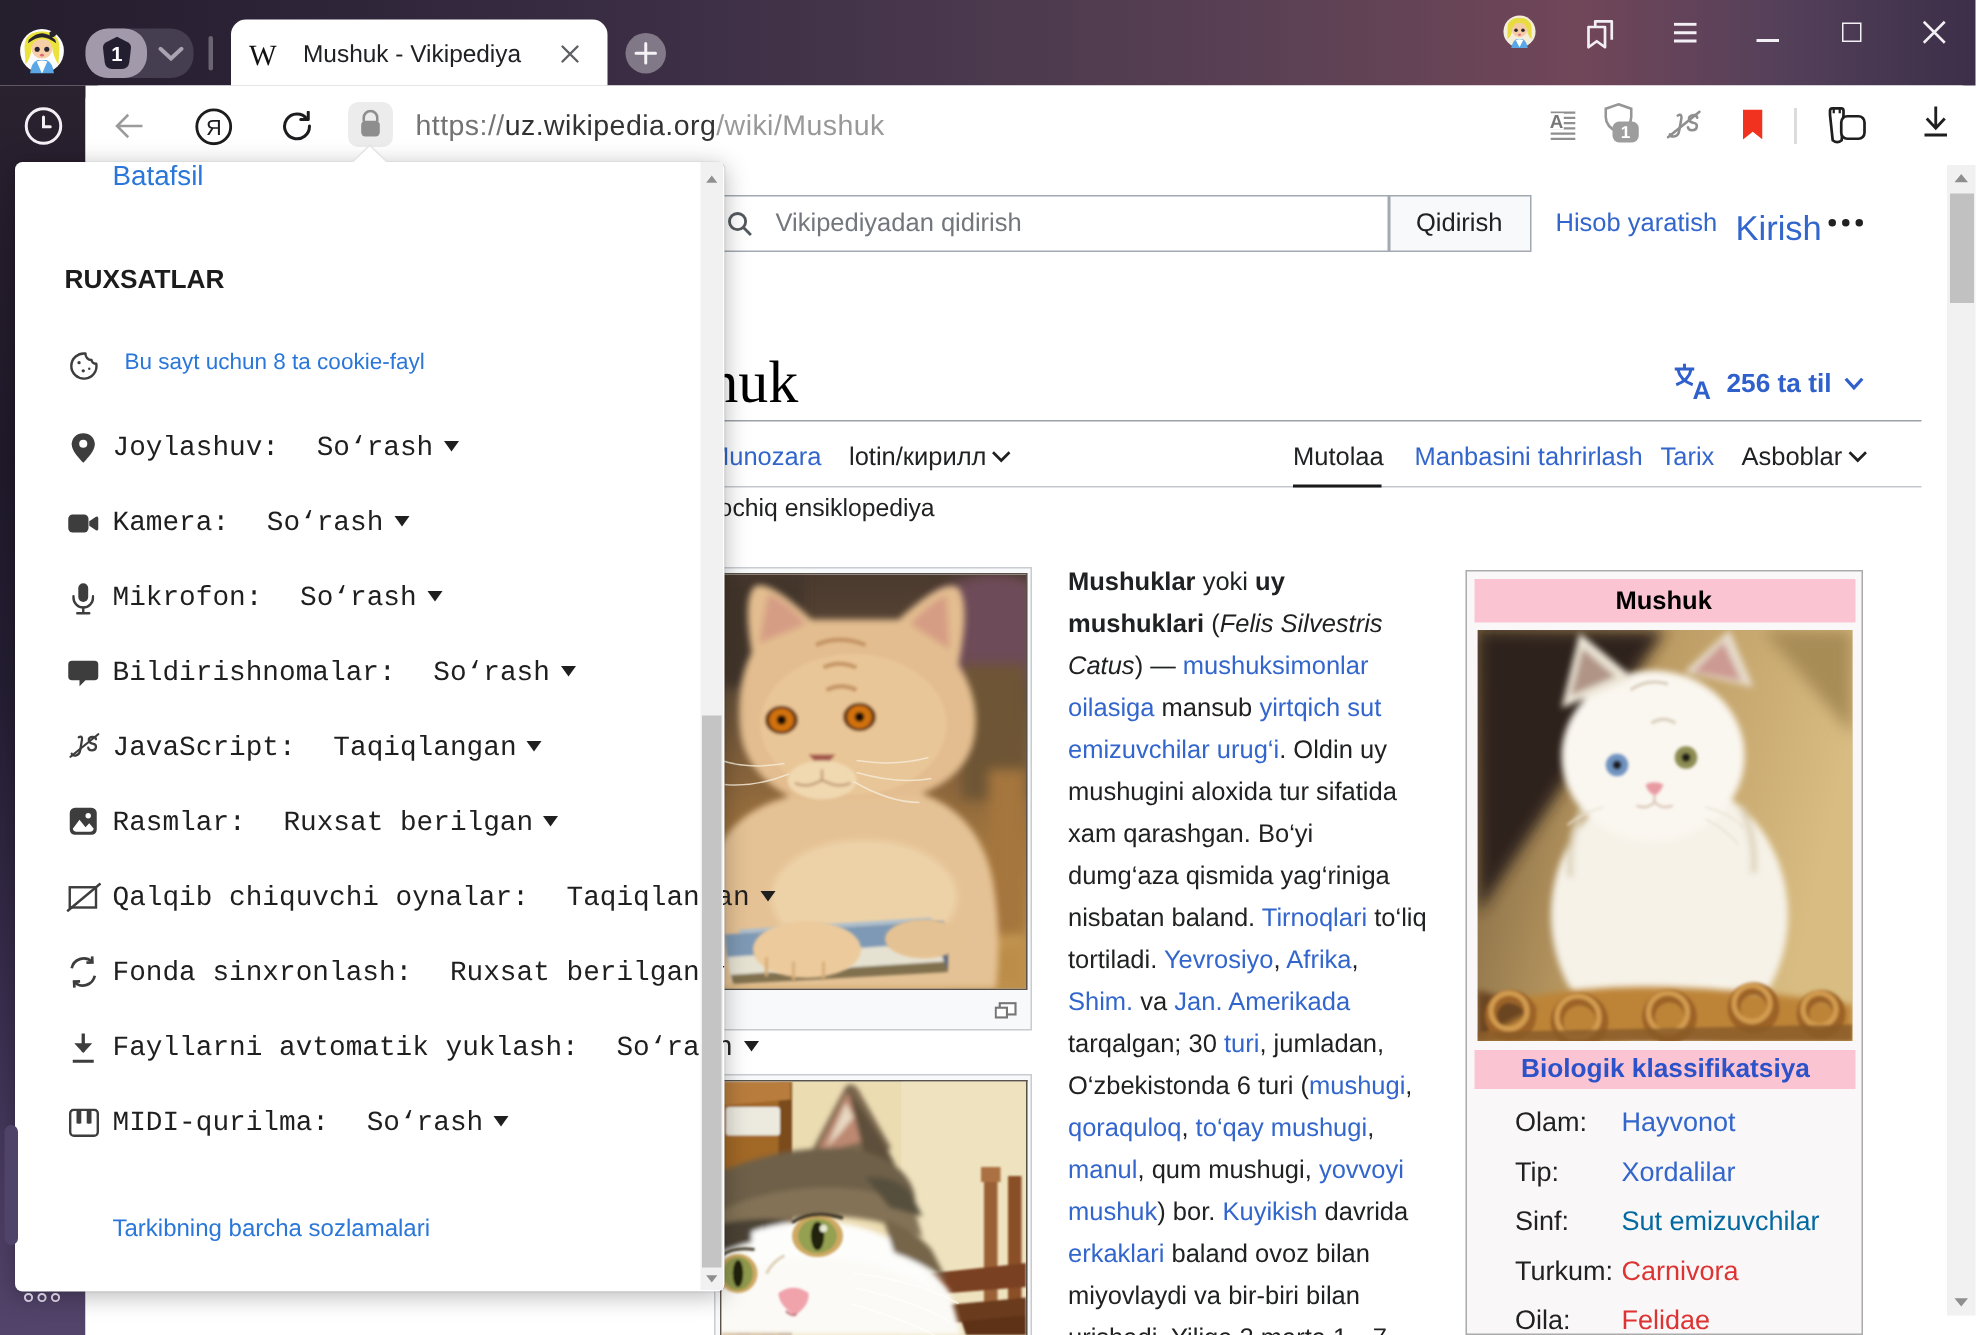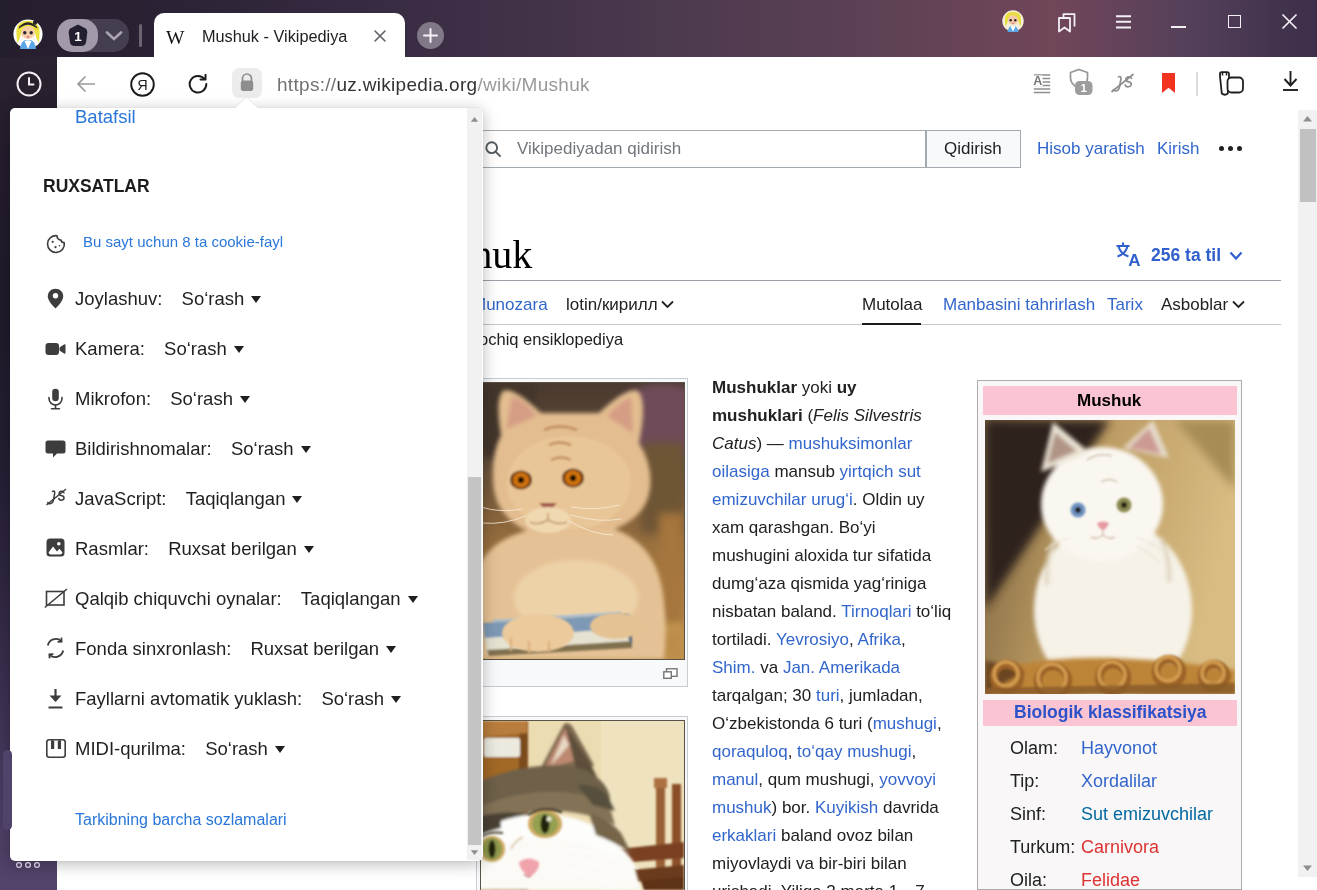--- a/index.html
+++ b/index.html
@@ -133,21 +133,21 @@
 
 <div class="abs" style="left:470px;top:129.5px;width:456px;height:38px;border:1px solid #a2a9b1;background:#fff"></div>
 <svg class="icon" style="left:485px;top:141px" width="17" height="17" viewBox="0 0 17 17">
   <circle cx="6.7" cy="6.7" r="5.4" stroke="#54595d" stroke-width="1.9" fill="none"></circle>
   <path d="M10.8 10.8 L15.6 15.6" stroke="#54595d" stroke-width="1.9"></path>
 </svg>
 <div class="t" style="left:517px;top:139px;font-size:17px;color:#72777d">Vikipediyadan qidirish</div>
 <div class="abs" style="left:926px;top:129.5px;width:95px;height:38px;border:1px solid #a2a9b1;background:#f8f9fa"></div>
 <div class="t" style="left:944px;top:139px;font-size:17px;font-weight:normal;color:#202122">Qidirish</div>
 <div class="t" style="left:1037px;top:139px;font-size:17px;color:#3366cc">Hisob yaratish</div>
-<div class="t" style="left:1157px;top:139px;font-size:17px;color:#3366cc">Kirish</div>
+<div class="t" style="left:1157px;top:139px;font-size:23px;color:#3366cc">Kirish</div>
 <div class="abs" style="left:1219px;top:146px;width:5px;height:5px;border-radius:50%;background:#202122"></div>
 <div class="abs" style="left:1228px;top:146px;width:5px;height:5px;border-radius:50%;background:#202122"></div>
 <div class="abs" style="left:1237px;top:146px;width:5px;height:5px;border-radius:50%;background:#202122"></div>
 
 <div class="t" style="left:401px;top:234.5px;font-family:'Liberation Serif',serif;font-size:40px;line-height:40px;color:#000">Mushuk</div>
 <svg class="icon" style="left:1115px;top:241px" width="28" height="27" viewBox="0 0 28 27">
   <path d="M1.5 5 L14.5 5 M8 1.5 L8 5 M12.5 5 Q11 12.5 2.5 15.5 M3.5 5 Q5 12.5 13.5 15.5" stroke="#3060cc" stroke-width="2" fill="none"></path>
   <text x="19.5" y="25" font-size="17" font-weight="bold" fill="#3060cc" text-anchor="middle" font-family="Liberation Sans,sans-serif">A</text>
 </svg>
 <div class="t" style="left:1151px;top:245px;font-size:17.5px;font-weight:bold;color:#3060cc">256 ta til</div>
@@ -308,22 +308,22 @@
  <path d="M88 128 Q128 132 158 148 M90 138 Q128 146 152 160 M86 148 Q120 158 142 169" stroke="#fff" stroke-width="0.9" fill="none" opacity="0.75"></path>
 </svg></div>
 
 <div id="bodytext" style="position:absolute;left:712px;top:374px;width:285px;font-size:17px;color:#202122;line-height:28px">
 <style>#bodytext div{white-space:nowrap;height:28px}#bodytext a{color:#3366cc;text-decoration:none}</style>
 <div><b>Mushuklar</b> yoki <b>uy</b></div>
 <div><b>mushuklari</b> (<i>Felis Silvestris</i></div>
 <div><i>Catus</i>) — <a>mushuksimonlar</a></div>
 <div><a>oilasiga</a> mansub <a>yirtqich sut</a></div>
 <div><a>emizuvchilar urug‘i</a>. Oldin uy</div>
+<div>mushugini aloxida tur sifatida</div>
 <div>xam qarashgan. Bo‘yi</div>
-<div>mushugini aloxida tur sifatida</div>
 <div>dumg‘aza qismida yag‘riniga</div>
 <div>nisbatan baland. <a>Tirnoqlari</a> to‘liq</div>
 <div>tortiladi. <a>Yevrosiyo</a>, <a>Afrika</a>,</div>
 <div><a>Shim.</a> va <a>Jan. Amerikada</a></div>
 <div>tarqalgan; 30 <a>turi</a>, jumladan,</div>
 <div>O‘zbekistonda 6 turi (<a>mushugi</a>,</div>
 <div><a>qoraquloq</a>, <a>to‘qay mushugi</a>,</div>
 <div><a>manul</a>, qum mushugi, <a>yovvoyi</a></div>
 <div><a>mushuk</a>) bor. <a>Kuyikish</a> davrida</div>
 <div><a>erkaklari</a> baland ovoz bilan</div>
@@ -432,21 +432,21 @@
 
 <svg class="icon" style="left:46px;top:234px" width="20" height="20" viewBox="0 0 20 20">
   <path d="M18.2 8.5 A 8.4 8.4 0 1 1 11 1.7 A 4 4 0 0 0 15 6 A 3 3 0 0 0 18.2 8.5 Z" stroke="#3d3d3d" stroke-width="1.6" fill="none" stroke-linejoin="round"></path>
   <circle cx="6.7" cy="7.8" r="1.1" fill="#3d3d3d"></circle>
   <circle cx="9.5" cy="13.2" r="1.1" fill="#3d3d3d"></circle>
   <circle cx="13.5" cy="11.8" r="0.8" fill="#3d3d3d"></circle>
 </svg>
 <div class="t" style="left:83px;top:233px;font-size:15px;color:#2a77d9">Bu sayt uchun 8 ta cookie-fayl</div>
 
 <style>
-.prow { position:absolute; left:75px; font-size:18.5px; color:#1f1f1f; white-space:nowrap; }
+.prow { position:absolute; left:75px; font-size:18.5px; color:#1f1f1f; white-space:nowrap;font-family:Liberation Mono, monospace; }
 .pval { margin-left:14px; }
 .dar { display:inline-block; width:0; height:0; border-left:5.5px solid transparent; border-right:5.5px solid transparent; border-top:7px solid #1f1f1f; margin-left:7px; vertical-align:2px; }
 </style>
 
 <svg class="icon" style="left:47px;top:288px" width="17" height="21" viewBox="0 0 17 21">
   <path d="M8.5 0.8 C 13 0.8 16.2 4 16.2 8.2 C 16.2 12.5 11.5 17.5 8.5 20.5 C 5.5 17.5 0.8 12.5 0.8 8.2 C 0.8 4 4 0.8 8.5 0.8 Z" fill="#3d3d3d"></path>
   <circle cx="8.5" cy="7.8" r="2.7" fill="#fff"></circle>
 </svg>
 <div class="prow" style="top:288px">Joylashuv: <span class="pval">So‘rash</span><span class="dar"></span></div>
 

